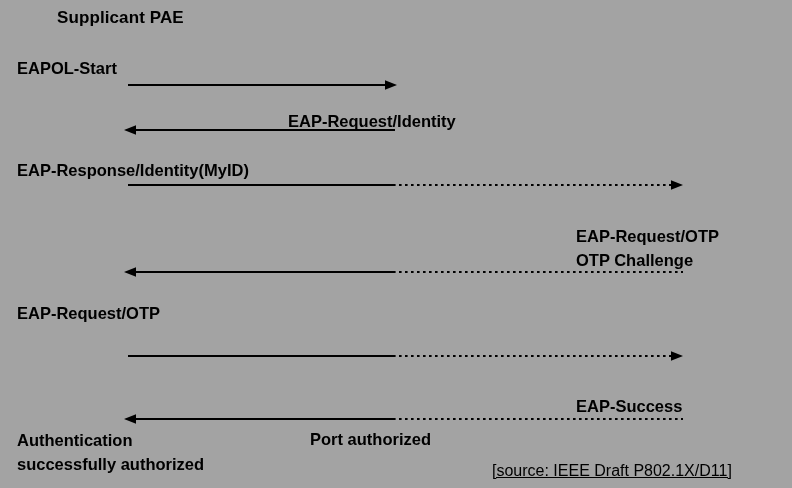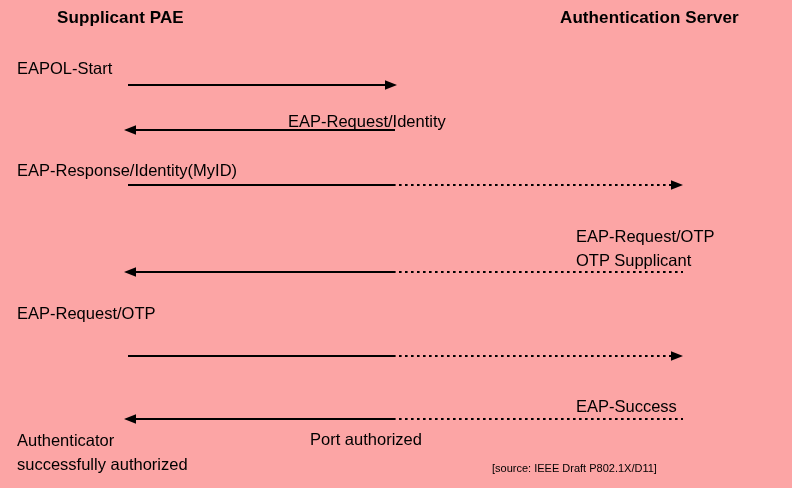--- a/index.html
+++ b/index.html
@@ -4,43 +4,44 @@
 <style>
   html, body {
     margin: 0;
     padding: 0;
     background: #ffffff;
   }
   #canvas {
     position: relative;
     width: 792px;
     height: 488px;
-    background: #fca5a5;
+    background: #a3a3a3;
     font-family: "Liberation Sans", sans-serif;
     color: #000000;
     overflow: hidden;
   }
   .hdr {
     position: absolute;
     font-size: 17px;
     font-weight: bold;
     white-space: nowrap;
     letter-spacing: 0.1px;
   }
   .lbl {
     position: absolute;
     font-size: 16.5px;
-    font-weight: normal;
+    font-weight: bold;
     white-space: nowrap;
     line-height: 20px;
   }
   .src {
     position: absolute;
-    font-size: 11px;
+    font-size: 16px;
     white-space: nowrap;
+    text-decoration: underline;
   }
   svg.flows {
     position: absolute;
     left: 0;
     top: 0;
     width: 792px;
     height: 488px;
     overflow: visible;
   }
   .seg-solid {
@@ -61,40 +62,39 @@
   }
 </style>
 </head>
 <body>
 
 <div id="canvas">
 
   <div class="hdr" style="left:57px; top:8px;">Supplicant PAE</div>
 
 
-  <div class="hdr" style="left:560px; top:8px;">Authentication Server</div>
 
   <div class="lbl" style="left:17px; top:58px;">EAPOL-Start</div>
 
   <div class="lbl" style="left:288px; top:111px;">EAP-Request/Identity</div>
 
   <div class="lbl" style="left:17px; top:160px;">EAP-Response/Identity(MyID)</div>
 
   <div class="lbl" style="left:576px; top:226px;">EAP-Request/OTP</div>
 
-  <div class="lbl" style="left:576px; top:250px;">OTP Supplicant</div>
+  <div class="lbl" style="left:576px; top:250px;">OTP Challenge</div>
 
   <div class="lbl" style="left:17px; top:303px;">EAP-Request/OTP</div>
 
 
   <div class="lbl" style="left:310px; top:429px;">Port authorized</div>
 
   <div class="lbl" style="left:576px; top:396px;">EAP-Success</div>
 
-  <div class="lbl" style="left:17px; top:430px;">Authenticator</div>
+  <div class="lbl" style="left:17px; top:430px;">Authentication</div>
 
   <div class="lbl" style="left:17px; top:454px;">successfully authorized</div>
 
   <div class="src" style="left:492px; top:462px;">[source: IEEE Draft P802.1X/D11]</div>
 
   <svg class="flows" viewBox="0 0 792 488">
 
     <g>
       <line class="seg-solid" x1="128" y1="85" x2="388" y2="85"></line>
       <polygon class="head" points="397,85 385,80.2 385,89.8"></polygon>

